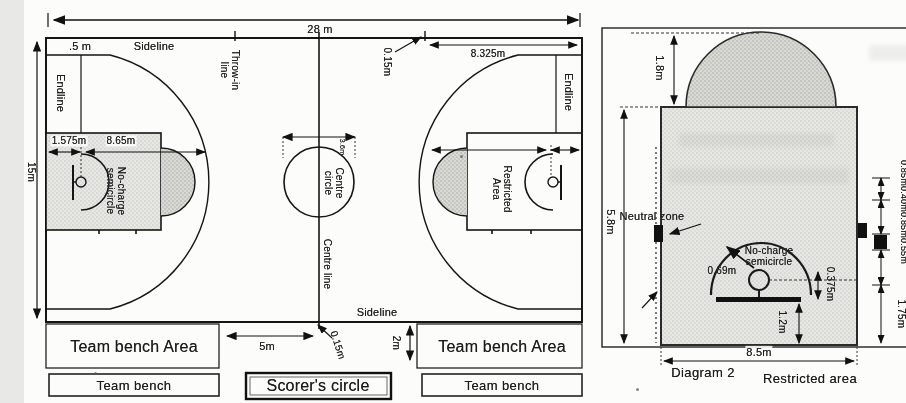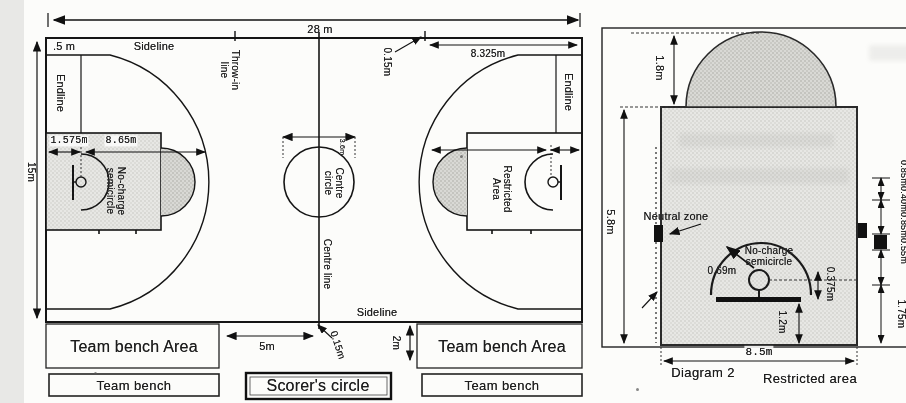--- a/index.html
+++ b/index.html
@@ -10,21 +10,21 @@
        transform:translate(-50%,-50%);text-align:center;white-space:nowrap;
        letter-spacing:.2px;text-shadow:0 0 .5px #555;}
   .rot{transform:translate(-50%,-50%) rotate(90deg);}
   .rot75{transform:translate(-50%,-50%) rotate(72deg);}
   .wrap{white-space:normal;}
   .s7{font-size:7px;}
   .s9{font-size:9px;}
   .s11{font-size:11px;}
   .s12{font-size:16px;}
   .s13{font-size:13px;letter-spacing:.4px;}
-  .bg{background:rgba(252,252,250,.88);padding:0 1px;font-family:Liberation Mono, monospace;}
+  .bg{background:rgba(252,252,250,.88);padding:0 1px;}
   .smudge{position:absolute;background:#9a9a96;opacity:.14;filter:blur(2px);border-radius:3px;}
   .dot{position:absolute;width:3px;height:3px;background:#555;border-radius:50%;opacity:.7;}
 </style>
 </head>
 <body>
 
 <div id="page">
 
   <svg width="906" height="403" viewBox="0 0 906 403">
     <defs>
@@ -159,21 +159,21 @@
 
   <div class="smudge" style="left:655px;top:133px;width:155px;height:14px;"></div>
   <div class="smudge" style="left:645px;top:168px;width:180px;height:16px;"></div>
   <div class="smudge" style="left:845px;top:45px;width:42px;height:16px;"></div>
   <div class="dot" style="left:436px;top:155px;"></div>
   <div class="dot" style="left:612px;top:388px;"></div>
   <div class="dot" style="left:70px;top:372px;"></div>
 
   <div class="lbl s11" style="left:296px;top:29px;">28 m</div>
   <div class="lbl rot" style="left:7px;top:172px;">15m</div>
-  <div class="lbl s11" style="left:40px;top:46px;">.5 m</div>
+  <div class="lbl s11" style="left:56px;top:46px;">.5 m</div>
   <div class="lbl s11" style="left:130px;top:46px;">Sideline</div>
   <div class="lbl s11" style="left:353px;top:312px;">Sideline</div>
   <div class="lbl rot s11" style="left:37px;top:93px;">Endline</div>
   <div class="lbl rot s11" style="left:545px;top:92px;">Endline</div>
   <div class="lbl rot wrap" style="left:206px;top:70px;width:58px;">Throw-in line</div>
   <div class="lbl rot" style="left:363px;top:62px;">0.15m</div>
   <div class="lbl" style="left:464px;top:54px;">8.325m</div>
   <div class="lbl bg" style="left:45px;top:141px;">1.575m</div>
   <div class="lbl bg" style="left:97px;top:141px;">8.65m</div>
   <div class="lbl rot wrap" style="left:92px;top:191px;width:56px;">No-charge semicircle</div>
@@ -185,21 +185,21 @@
   <div class="lbl s12" style="left:478px;top:347px;">Team bench Area</div>
   <div class="lbl s13" style="left:110px;top:386px;">Team bench</div>
   <div class="lbl s13" style="left:478px;top:386px;">Team bench</div>
   <div class="lbl s12" style="left:294px;top:386px;">Scorer's circle</div>
   <div class="lbl s11" style="left:243px;top:346px;">5m</div>
   <div class="lbl rot75" style="left:314px;top:345px;">0.15m</div>
   <div class="lbl rot" style="left:372px;top:343px;">2m</div>
 
   <div class="lbl rot s11" style="left:636px;top:68px;">1.8m</div>
   <div class="lbl rot s11" style="left:587px;top:222px;">5.8m</div>
-  <div class="lbl s11" style="left:648px;top:216px;padding-left:8px;">Neutral zone</div>
+  <div class="lbl s11" style="left:624px;top:216px;padding-left:8px;">Neutral zone</div>
   <div class="lbl wrap" style="left:745px;top:256px;width:62px;">No-charge semicircle</div>
   <div class="lbl" style="left:698px;top:271px;">0.69m</div>
   <div class="lbl rot" style="left:806px;top:284px;">0.375m</div>
   <div class="lbl rot" style="left:758px;top:322px;">1.2m</div>
   <div class="lbl rot" style="left:877px;top:314px;">1.75m</div>
   <div class="lbl rot s9" style="left:880px;top:212px;">0.85m0.40m0.85m0.55m</div>
   <div class="lbl bg s11" style="left:735px;top:352px;">8.5m</div>
   <div class="lbl s13" style="left:679px;top:373px;">Diagram 2</div>
   <div class="lbl s13" style="left:786px;top:379px;">Restricted area</div>
 

